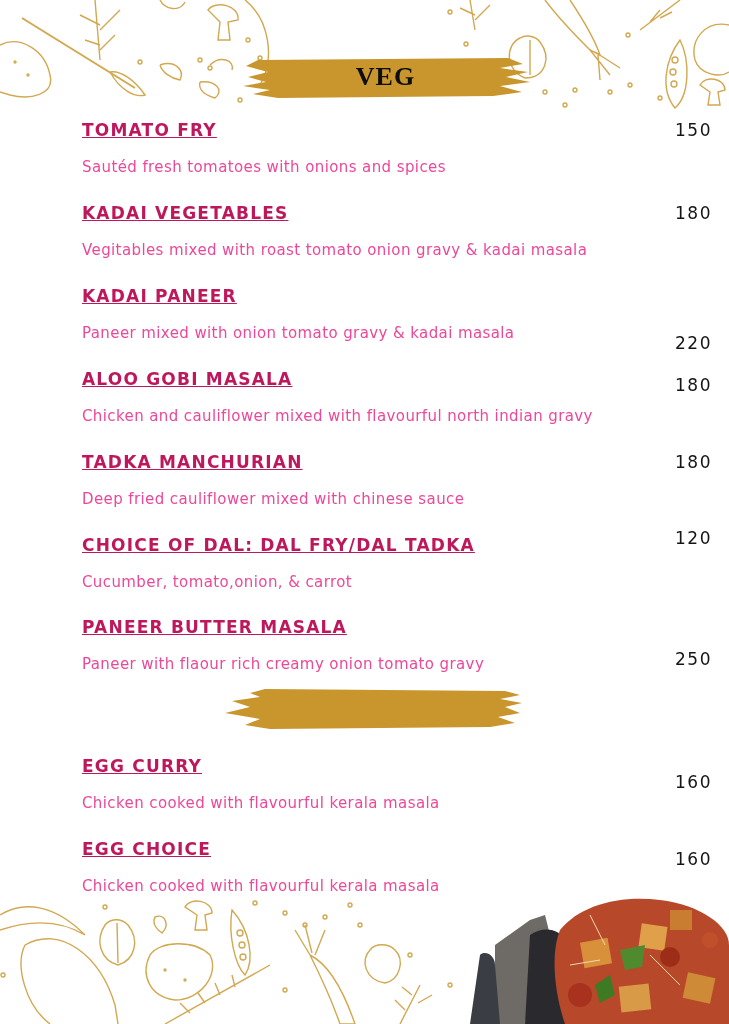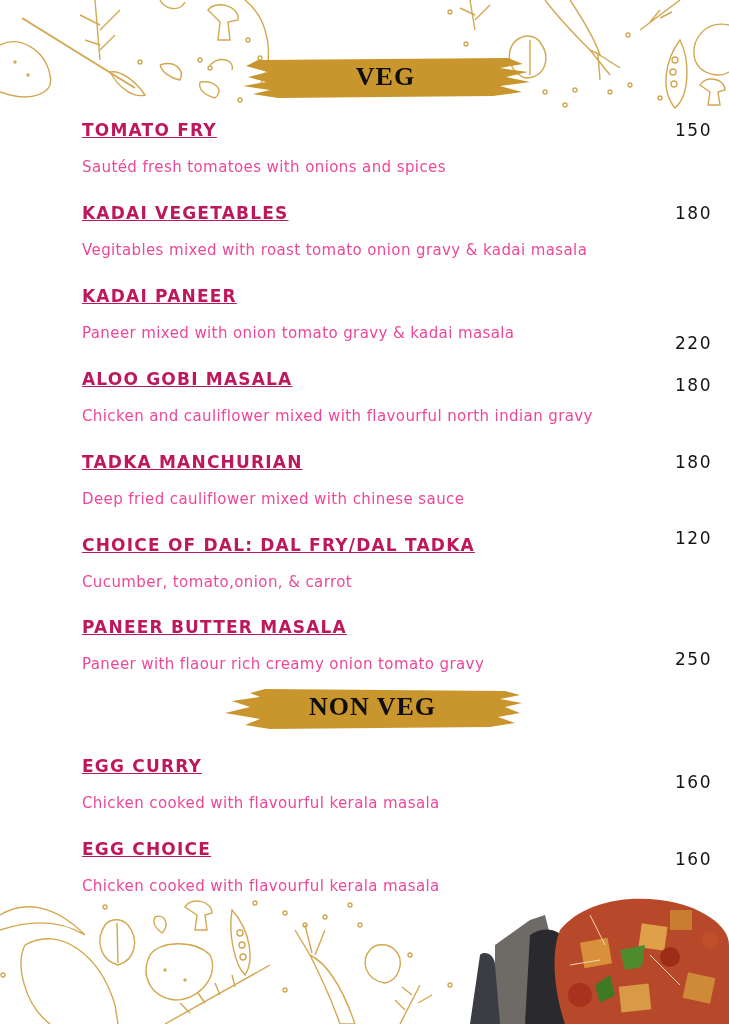--- a/index.html
+++ b/index.html
@@ -146,21 +146,20 @@
 <div class="item" style="top:617px;">
   <span class="item-name">PANEER BUTTER MASALA</span>
   <span class="item-desc">Paneer with flaour rich creamy onion tomato gravy</span>
   <span class="item-price" style="top:-7px;margin-top:39px;">250</span>
 </div>
 
 <div class="banner" style="left:220px;top:683px;width:305px;height:48px;">
   <svg width="305" height="48" viewBox="0 0 305 48">
     <path d="M45 6 L285 8 L300 12 L280 16 L302 20 L285 24 L300 30 L278 34 L295 40 L270 44 L50 46 L25 42 L40 36 L5 30 L30 24 L12 18 L40 14 L30 10 Z" fill="#c9962e"></path>
   </svg>
-  <span class="banner-label" style="font-size:26px;">NON VEG</span>
 </div>
 
 <div class="item" style="top:756px;">
   <span class="item-name">EGG CURRY</span>
   <span class="item-desc">Chicken cooked with flavourful kerala masala</span>
   <span class="item-price" style="top:16px;">160</span>
 </div>
 
 <div class="item" style="top:839px;">
   <span class="item-name">EGG CHOICE</span>

